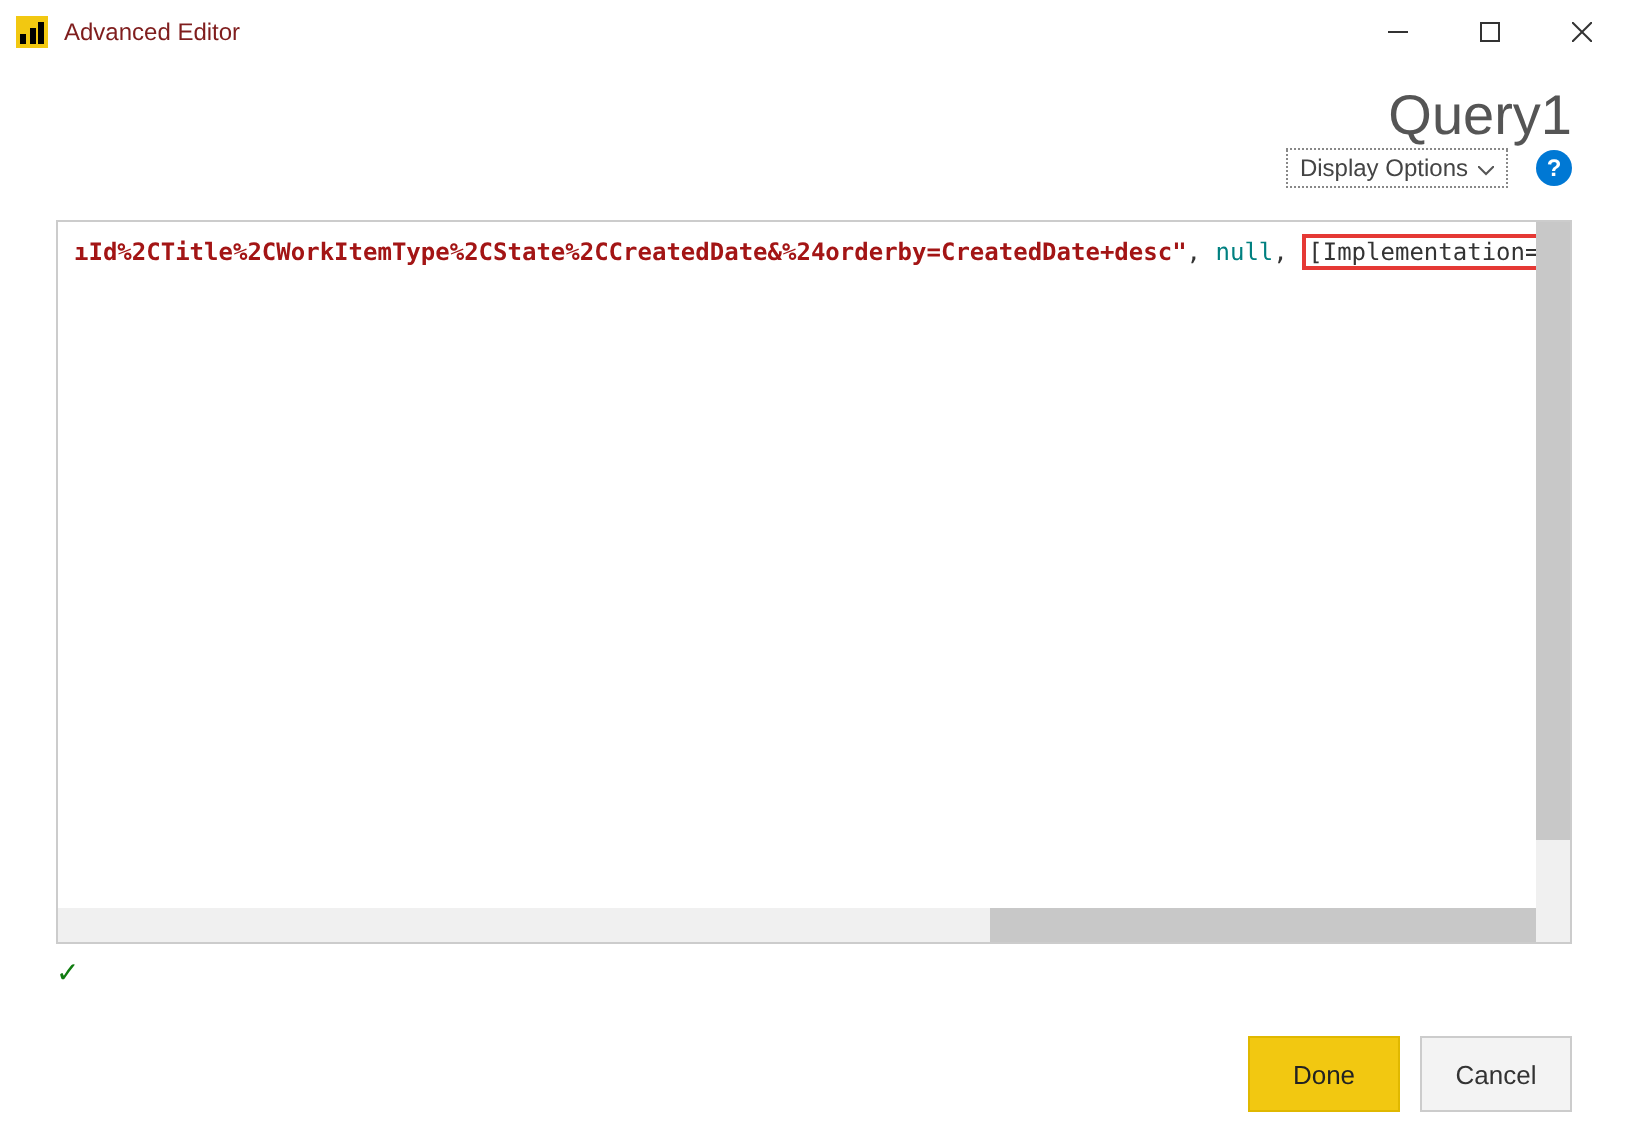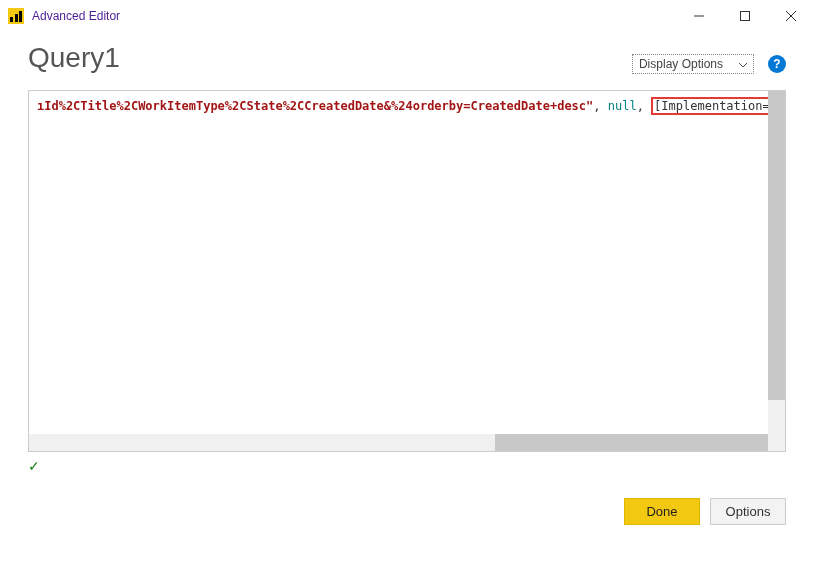--- a/index.html
+++ b/index.html
@@ -25,56 +25,57 @@
       display: flex;
       align-items: flex-end;
       justify-content: center;
       gap: 1.5px;
       padding: 2px;
     }
     .app-icon span { background: #000; width: 3px; display: block; }
     .app-icon span:nth-child(1){ height:5px; }
     .app-icon span:nth-child(2){ height:8px; }
     .app-icon span:nth-child(3){ height:11px; }
-    .titlebar-text { font-size: 12px; color: #4c1d95; flex: 1; }
+    .titlebar-text { font-size: 12px; color: #7f1d1d; flex: 1; }
     .win-controls { display: flex; height: 100%; }
     .win-btn {
       width: 46px;
       display: flex;
       align-items: center;
       justify-content: center;
       font-family: "Segoe UI Symbol", sans-serif;
       font-size: 11px;
       color: #333;
       cursor: pointer;
     }
     .win-btn svg { stroke: #333; fill: none; stroke-width: 1; }
     .header {
-      padding: 10px 28px 8px 28px;
+      padding: 10px 28px 8px 12px;
       display: flex;
       align-items: flex-end;
       justify-content: space-between;
+      flex-direction: column;
     }
     .query-title {
       font-size: 28px;
       font-weight: 300;
       color: #555;
     }
     .header-right {
       display: flex;
       align-items: center;
       gap: 14px;
     }
     .display-options {
       font-size: 12px;
       color: #444;
       border: 1px dotted #888;
       padding: 2px 6px;
       display: flex;
-      gap: 16px;
+      gap: 5px;
       cursor: pointer;
     }
     .help-icon {
       width: 18px;
       height: 18px;
       border-radius: 50%;
       background: #0078D4;
       color: #fff;
       font-size: 12px;
       font-weight: bold;
@@ -139,21 +140,21 @@
     }
     .checkmark { color: #107C10; font-size: 14px; }
     .footer {
       display: flex;
       justify-content: flex-end;
       gap: 10px;
       padding: 24px 28px 0 28px;
     }
     .btn {
       min-width: 76px;
-      height: 27px;
+      height: 38px;
       font-size: 13px;
       border: 1px solid #ccc;
       background: #f3f3f3;
       display: flex;
       align-items: center;
       justify-content: center;
       cursor: pointer;
       color: #333;
     }
     .btn.primary {
@@ -217,14 +218,14 @@
   </div>
   <div class="scroll-corner"></div>
 </div>
 
 <div class="status">
   <span class="checkmark">✓</span>
 </div>
 
 <div class="footer">
   <div class="btn primary">Done</div>
-  <div class="btn">Options</div>
+  <div class="btn">Cancel</div>
 </div>
 
 </body></html>

